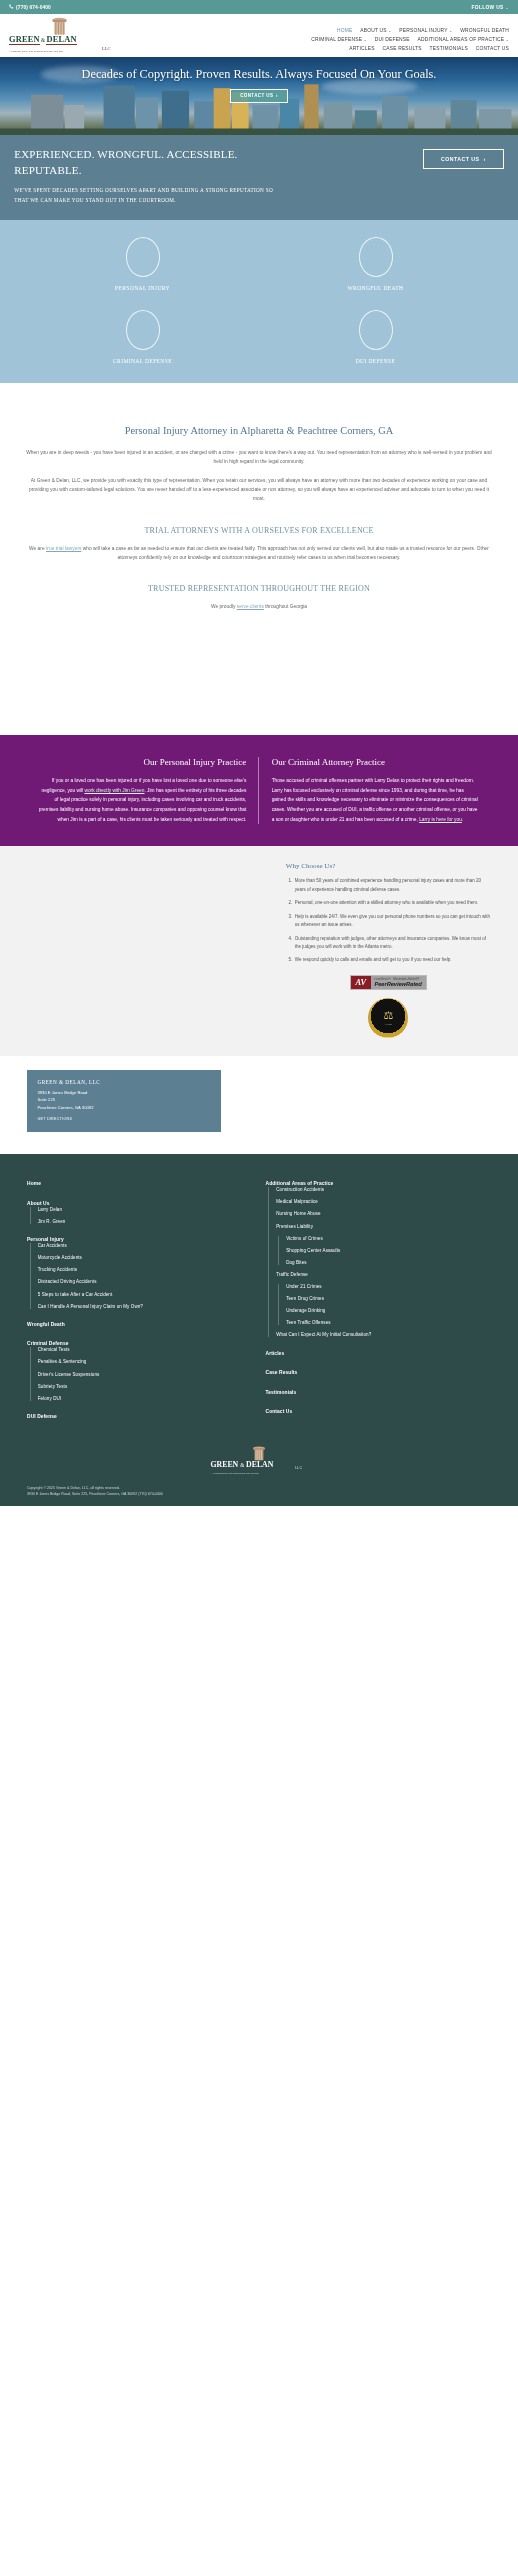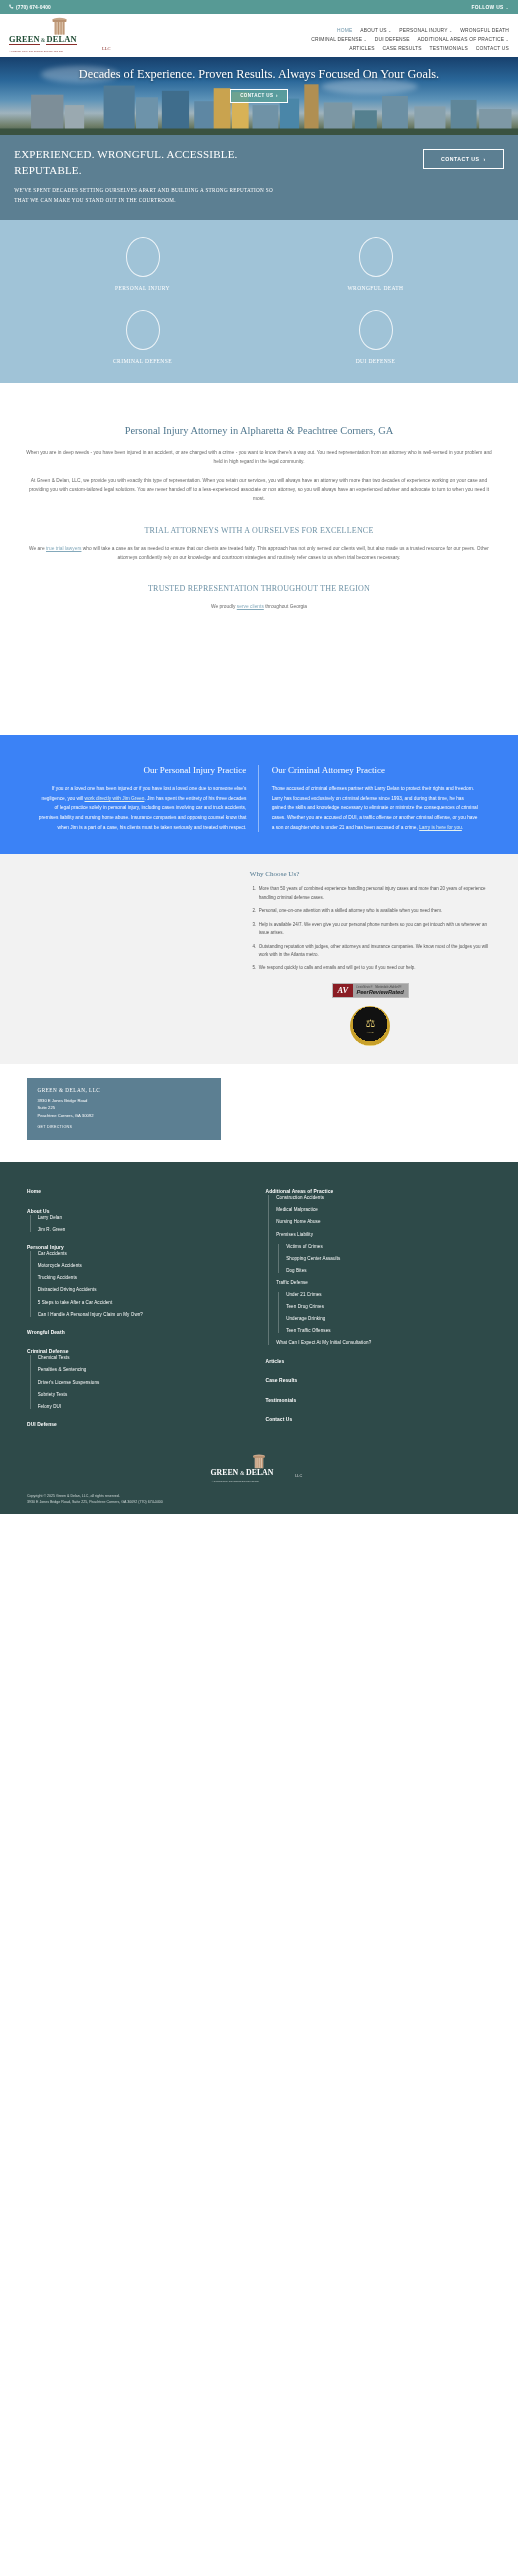--- a/index.html
+++ b/index.html
@@ -131,36 +131,36 @@
   .main h3 {
     font-family:"Liberation Serif", serif; color:#6e92a6; font-weight:normal;
     font-size:8px; text-align:center; letter-spacing:0.2px; margin-top:22px;
   }
   .main a.ilink { color:#84a9bb; text-decoration:underline; }
 
   .spacer-white { height:97px; background:#fff; }
 
   
   .two-col {
-    background:#3b82f6; color:#fff; padding:30px 27px 22px 27px;
+    background:#701a75; color:#fff; padding:22px 27px 22px 27px;
     display:flex; gap:1px;
   }
   .two-col .col { flex:1; padding:0 11.7px; }
   .two-col .col.left { text-align:right; border-right:0.6px solid rgba(255,255,255,.45); }
   .two-col h3 {
     font-family:"Liberation Serif", serif; font-weight:normal; font-size:9px;
     line-height:1.3; margin-bottom:7.8px;
   }
   .two-col p { font-size:4.8px; line-height:2.0; }
   .two-col a { text-decoration:underline; color:#e3f0ee; }
 
   
   .why { background:#f2f2f2; padding:15.5px 27px 18px 27px; display:flex; }
   .why .gutter { flex:0 0 48%; }
-  .why .body { flex:1; }
+  .why .body { flex:1;margin-left:36px; }
   .why h3 {
     font-family:"Liberation Serif", serif; color:#51788f; font-weight:normal;
     font-size:7.1px; margin-bottom:7.8px;
   }
   .why ol { margin-left:7.8px; }
   .why li { font-size:4.5px; line-height:1.85; color:#555; margin-bottom:5.2px; padding-left:1.3px; }
 
   .badges { display:flex; flex-direction:column; align-items:center; gap:7.8px; margin-top:10.4px; }
   .av-badge { display:flex; align-items:stretch; border:0.6px solid #bbb; background:#a3a3a3;font-style:italic; }
   .av-left { background:#8a1d24; color:#fff; width:19.4px; display:flex; align-items:center; justify-content:center;
@@ -311,21 +311,21 @@
     <rect x="470" y="2" width="22" height="78" fill="#b08f52"></rect>
     <rect x="500" y="30" width="44" height="50" fill="#7c97a4"></rect>
     <rect x="548" y="42" width="34" height="38" fill="#55808f"></rect>
     <rect x="590" y="20" width="40" height="60" fill="#6b8fa3"></rect>
     <rect x="640" y="36" width="48" height="44" fill="#87a0ac"></rect>
     <rect x="696" y="26" width="40" height="54" fill="#5f8699"></rect>
     <rect x="740" y="40" width="50" height="40" fill="#7e98a5"></rect>
     <rect x="0" y="70" width="800" height="10" fill="#3a5240"></rect>
   </svg>
   <div class="hero-inner">
-    <h1>Decades of Experience. Proven Results. Always Focused On Your Goals.</h1>
+    <h1>Decades of Copyright. Proven Results. Always Focused On Your Goals.</h1>
     <a class="hero-btn">
       <span>CONTACT US</span>
       <span>›</span>
     </a>
   </div>
 </div>
 
 <div class="exp">
   <div class="exp-left">
     <h2>EXPERIENCED. WRONGFUL. ACCESSIBLE. REPUTABLE.</h2>

